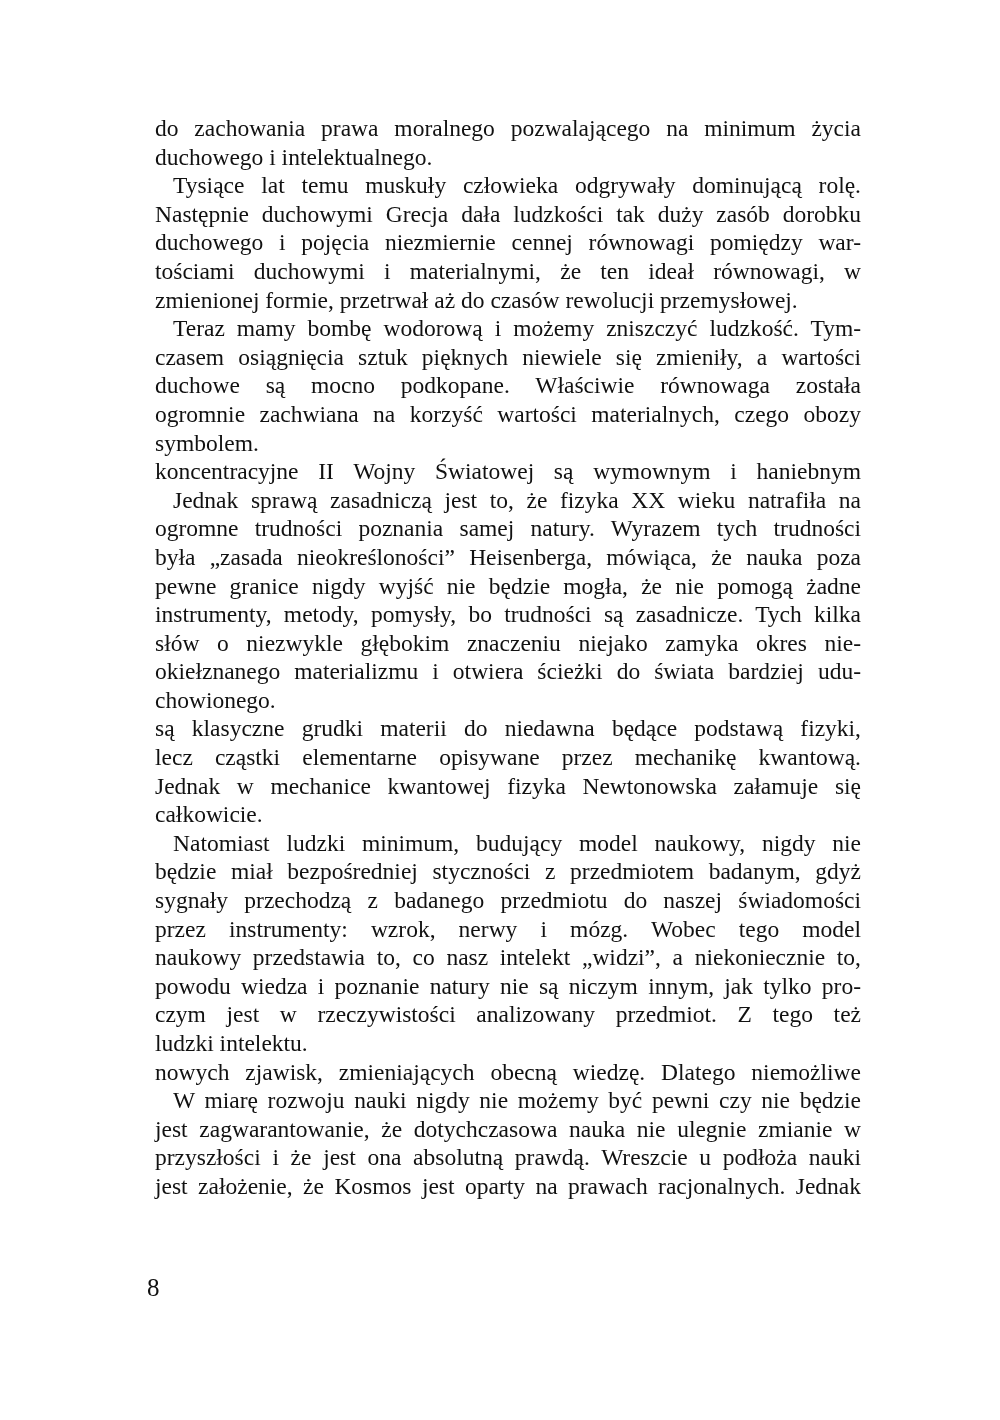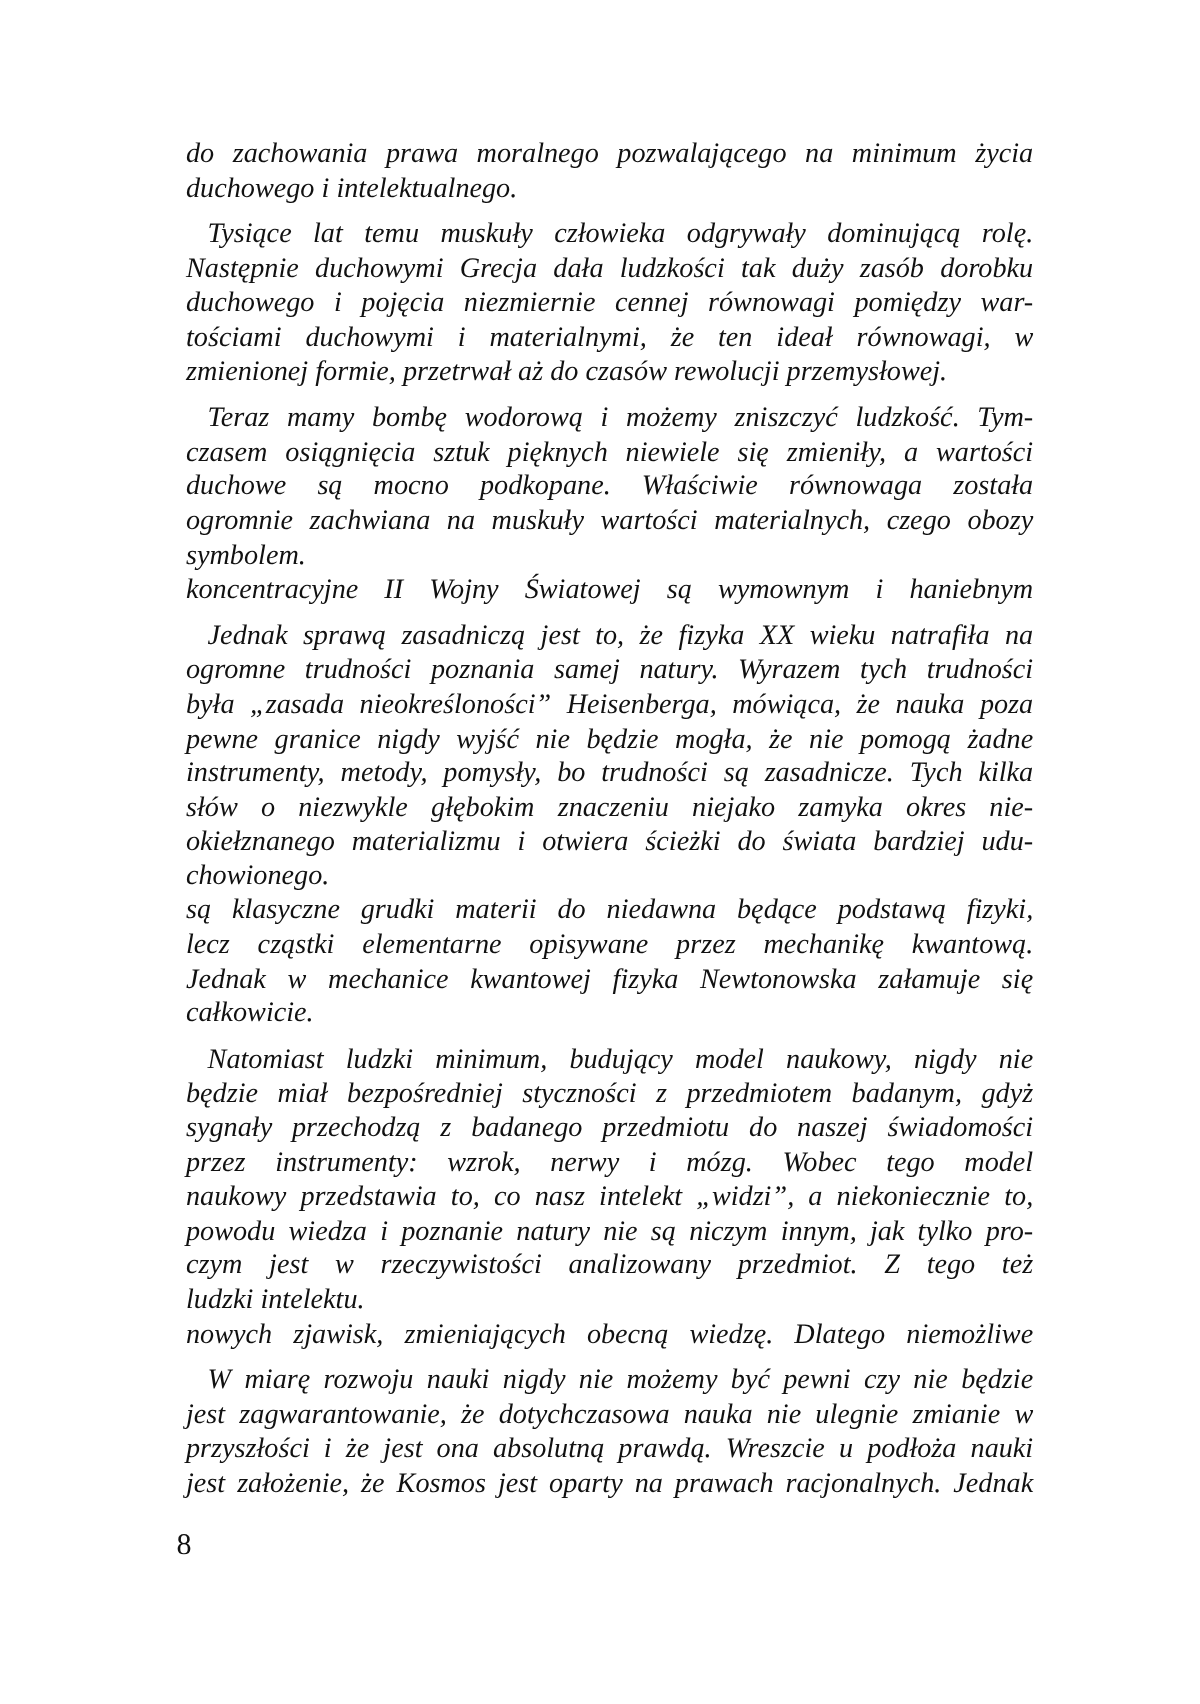--- a/index.html
+++ b/index.html
@@ -13,24 +13,23 @@
     font-size: 23.5px;
     line-height: 28.6px;
     color: #111111;
   }
   .line {
     display: block;
     white-space: nowrap;
     text-align: justify;
     text-align-last: justify;
     height: 28.6px;
-    font-style: italic;
   }
   .line.last { text-align-last: left; }
-  .line.indent { padding-left: 18px; margin-top: 10px; }
+  .line.indent { padding-left: 18px; }
   .page-number {
     position: absolute;
     left: 147px;
     top: 1274px;
     font-family: "Liberation Serif", "DejaVu Serif", serif;
     font-size: 25px;
     color: #111111;
   }
 </style>
 </head>
@@ -45,21 +44,21 @@
     <span class="line indent">Tysiące lat temu muskuły człowieka odgrywały dominującą rolę.</span>
     <span class="line">Następnie duchowymi Grecja dała ludzkości tak duży zasób dorobku</span>
     <span class="line">duchowego i pojęcia niezmiernie cennej równowagi pomiędzy war-</span>
     <span class="line">tościami duchowymi i materialnymi, że ten ideał równowagi, w</span>
     <span class="line last">zmienionej formie, przetrwał aż do czasów rewolucji przemysłowej.</span>
   </div>
   <div>
     <span class="line indent">Teraz mamy bombę wodorową i możemy zniszczyć ludzkość. Tym-</span>
     <span class="line">czasem osiągnięcia sztuk pięknych niewiele się zmieniły, a wartości</span>
     <span class="line">duchowe są mocno podkopane. Właściwie równowaga została</span>
-    <span class="line">ogromnie zachwiana na muskuły wartości materialnych, czego obozy</span>
+    <span class="line">ogromnie zachwiana na korzyść wartości materialnych, czego obozy</span>
     <span class="line last">symbolem.</span>
     <span class="line">koncentracyjne II Wojny Światowej są wymownym i haniebnym</span>
   </div>
   <div>
     <span class="line indent">Jednak sprawą zasadniczą jest to, że fizyka XX wieku natrafiła na</span>
     <span class="line">ogromne trudności poznania samej natury. Wyrazem tych trudności</span>
     <span class="line">była „zasada nieokreśloności” Heisenberga, mówiąca, że nauka poza</span>
     <span class="line">pewne granice nigdy wyjść nie będzie mogła, że nie pomogą żadne</span>
     <span class="line">instrumenty, metody, pomysły, bo trudności są zasadnicze. Tych kilka</span>
     <span class="line">słów o niezwykle głębokim znaczeniu niejako zamyka okres nie-</span>

